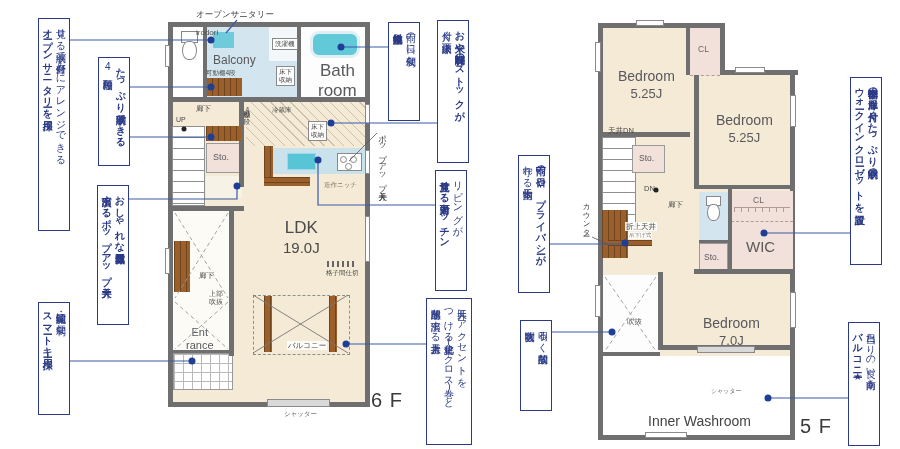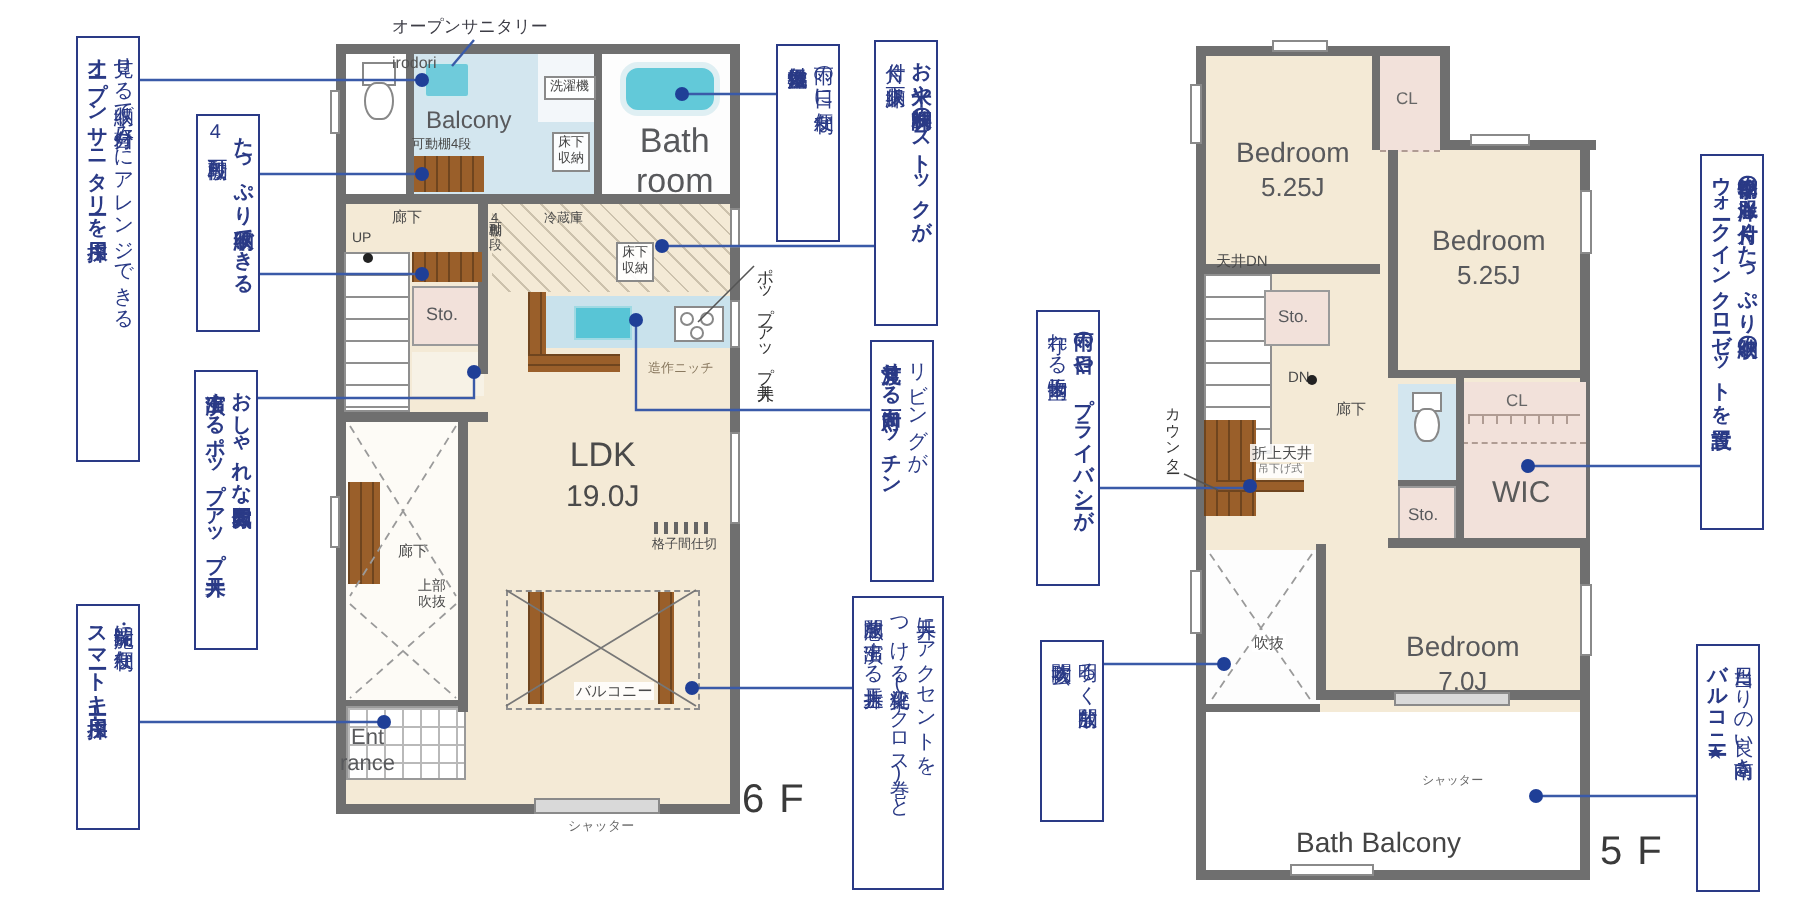--- a/index.html
+++ b/index.html
@@ -107,21 +107,21 @@
   <div class="room wood" style="left:329px;top:296px;width:8px;height:56px;z-index:5;"></div>
   <div class="lbl chip" style="left:287px;top:341px;font-size:7.5px;z-index:6;">バルコニー</div>
 
   <div class="room" style="left:173px;top:211px;width:56px;height:139px;background:#fdfbf6;z-index:2;"></div>
   <div class="room wood" style="left:174px;top:241px;width:16px;height:51px;z-index:3;"></div>
   <div class="lbl" style="left:199px;top:271px;font-size:7.5px;">廊下</div>
   <div class="lbl" style="left:209px;top:290px;font-size:7px;">
     <span>上部</span><br>
     <span>吹抜</span>
   </div>
-  <div class="lbl en" style="left:170px;top:326px;font-size:11px;margin-top:37px;">
+  <div class="lbl en" style="left:186px;top:326px;font-size:11px;">
     <span>Ent</span><br>
     <span>rance</span>
   </div>
   <div class="room grid" style="left:173px;top:353px;width:60px;height:37px;z-index:2;"></div>
 
   <div class="win" style="left:165px;top:45px;width:5px;height:22px;"></div>
   <div class="win" style="left:165px;top:248px;width:5px;height:26px;"></div>
   <div class="win" style="left:365px;top:104px;width:5px;height:20px;"></div>
   <div class="win" style="left:365px;top:150px;width:5px;height:24px;"></div>
   <div class="win" style="left:365px;top:216px;width:5px;height:46px;"></div>
@@ -184,21 +184,21 @@
   <div class="room" style="left:603px;top:275px;width:57px;height:80px;background:#fdfdfd;z-index:2;"></div>
   <div class="lbl chip" style="left:626px;top:317px;font-size:7.5px;z-index:6;">吹抜</div>
   <div class="wall" style="left:658px;top:272px;width:5px;height:78px;z-index:3;"></div>
   <div class="lbl en" style="left:703px;top:315px;font-size:14px;line-height:1.2;">
     <span>Bedroom</span><br>
     <span style="font-size:13px;">7.0J</span>
   </div>
   <div class="wall" style="left:660px;top:345px;width:135px;height:5px;z-index:3;"></div>
   <div class="wall" style="left:603px;top:352px;width:57px;height:4px;z-index:3;"></div>
   <div class="room balhatch" style="left:603px;top:356px;width:187px;height:79px;background:#fff;z-index:2;"></div>
-  <div class="lbl en" style="left:648px;top:413px;font-size:14px;color:#444;background:rgba(255,255,255,.7);z-index:6;">Bath Balcony</div>
+  <div class="lbl en" style="left:648px;top:413px;font-size:14px;color:#444;background:rgba(255,255,255,.7);z-index:6;">Inner Washroom</div>
   <div style="position:absolute;left:697px;top:346px;width:58px;height:7px;background:#d9d9d9;border:1px solid #8a8a8a;box-sizing:border-box;z-index:4;"></div>
   <div class="lbl chip" style="left:710px;top:388px;font-size:6px;color:#666;z-index:6;">シャッター</div>
 
   <div class="win" style="left:636px;top:20px;width:28px;height:6px;"></div>
   <div class="win" style="left:735px;top:67px;width:30px;height:6px;"></div>
   <div class="win" style="left:790px;top:95px;width:6px;height:32px;"></div>
   <div class="win" style="left:790px;top:292px;width:6px;height:36px;"></div>
   <div class="win" style="left:595px;top:42px;width:6px;height:30px;"></div>
   <div class="win" style="left:595px;top:285px;width:6px;height:32px;"></div>
   <div class="win" style="left:645px;top:432px;width:42px;height:6px;"></div>

